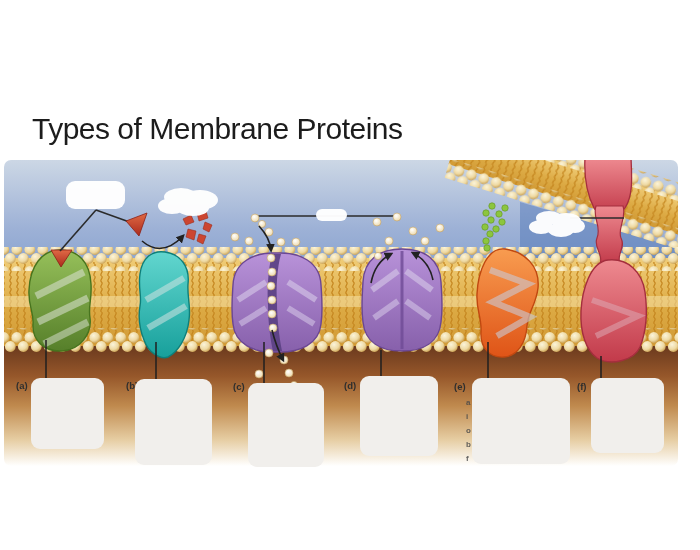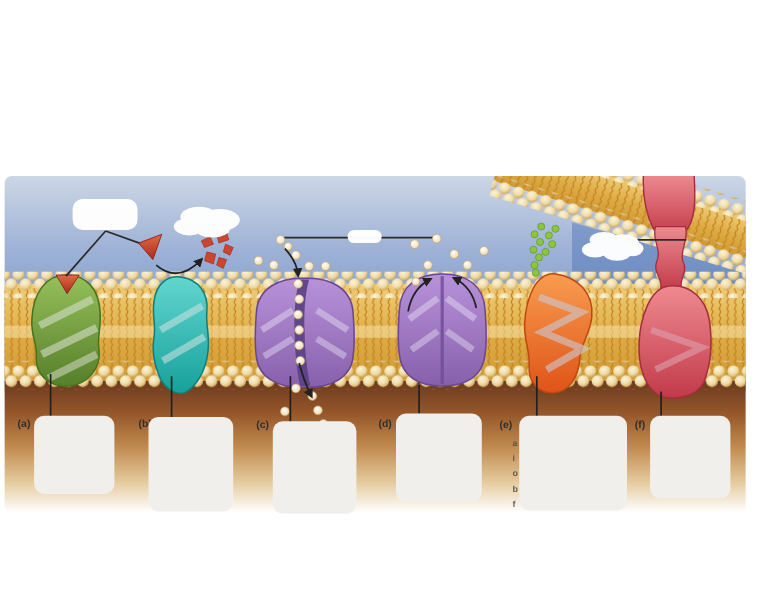--- a/index.html
+++ b/index.html
@@ -12,20 +12,21 @@
   .answer-box{position:absolute;background:#f1efec;border-radius:9px;}
   .fragment-col{position:absolute;left:466px;top:396px;width:6px;overflow:hidden;
                 font-size:8px;font-weight:bold;color:#4a4a4a;line-height:14px;opacity:.85;}
   .fragment-col span{display:block;}
 </style>
 </head>
 <body>
 
 <div class="page">
 
+  <h1 class="title">Types of Membrane Proteins</h1>
 
   <svg class="diagram-svg" width="700" height="550" viewBox="0 0 700 550">
     <defs>
       <linearGradient id="sky" x1="0" y1="0" x2="0" y2="1">
         <stop offset="0" stop-color="#ccd7e5"></stop>
           <stop offset="0.35" stop-color="#9db1d6"></stop>
         <stop offset="0.7" stop-color="#7b9aca"></stop>
           <stop offset="1" stop-color="#8aa6d0"></stop>
       </linearGradient>
       <linearGradient id="memGrad" x1="0" y1="0" x2="0" y2="1">

